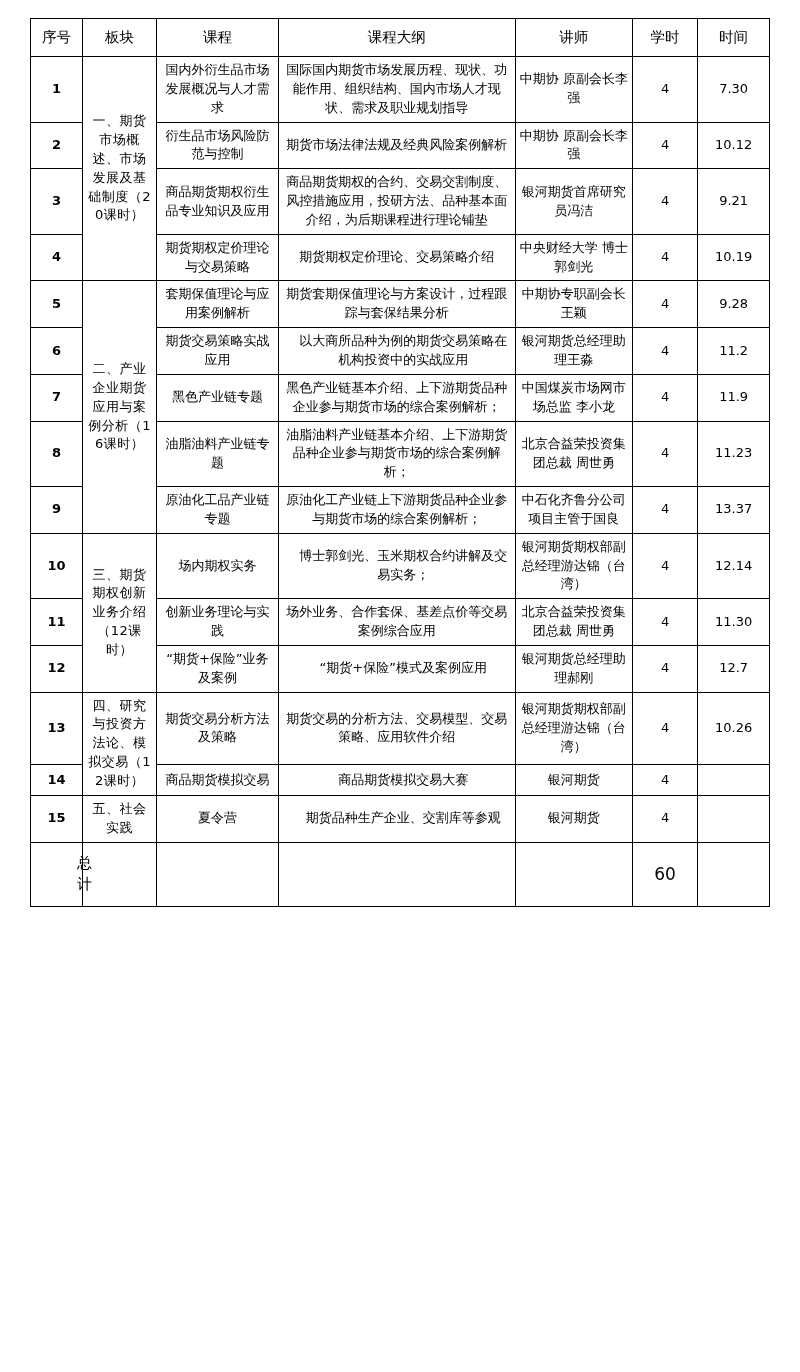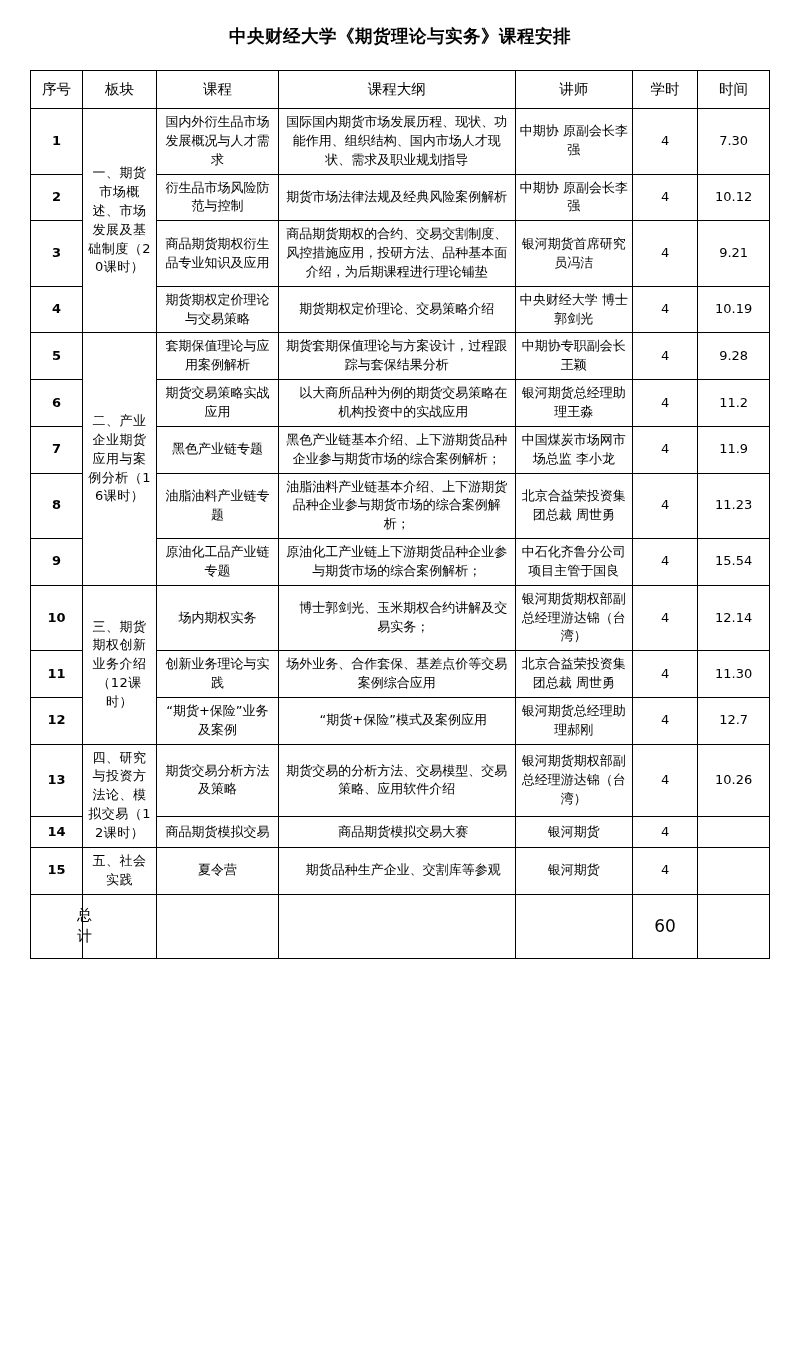--- a/index.html
+++ b/index.html
@@ -86,21 +86,20 @@
     font-size: 17px;
     margin-top: 7px;
   }
   .blank { }
 </style>
 </head>
 <body>
 
 <div class="page">
 
-  <div class="doc-title">中央财经大学《期货理论与实务》课程安排</div>
 
   <table class="schedule">
     <colgroup>
       <col class="col-no">
       <col class="col-block">
       <col class="col-course">
       <col class="col-outline">
       <col class="col-teacher">
       <col class="col-hours">
       <col class="col-date">
@@ -191,21 +190,21 @@
         <td class="hours">4</td>
         <td class="date">11.23</td>
       </tr>
 
       <tr>
         <td class="num">9</td>
         <td>原油化工品产业链专题</td>
         <td class="outline">原油化工产业链上下游期货品种企业参与期货市场的综合案例解析；</td>
         <td>中石化齐鲁分公司项目主管于国良</td>
         <td class="hours">4</td>
-        <td class="date">15.54</td>
+        <td class="date">13.37</td>
       </tr>
 
       <tr>
         <td class="num">10</td>
         <td class="block" rowspan="3">三、期货期权创新业务介绍（12课时）</td>
         <td>场内期权实务</td>
         <td class="outline center">博士郭剑光、玉米期权合约讲解及交易实务；</td>
         <td>银河期货期权部副总经理游达锦（台湾）</td>
         <td class="hours">4</td>
         <td class="date">12.14</td>

